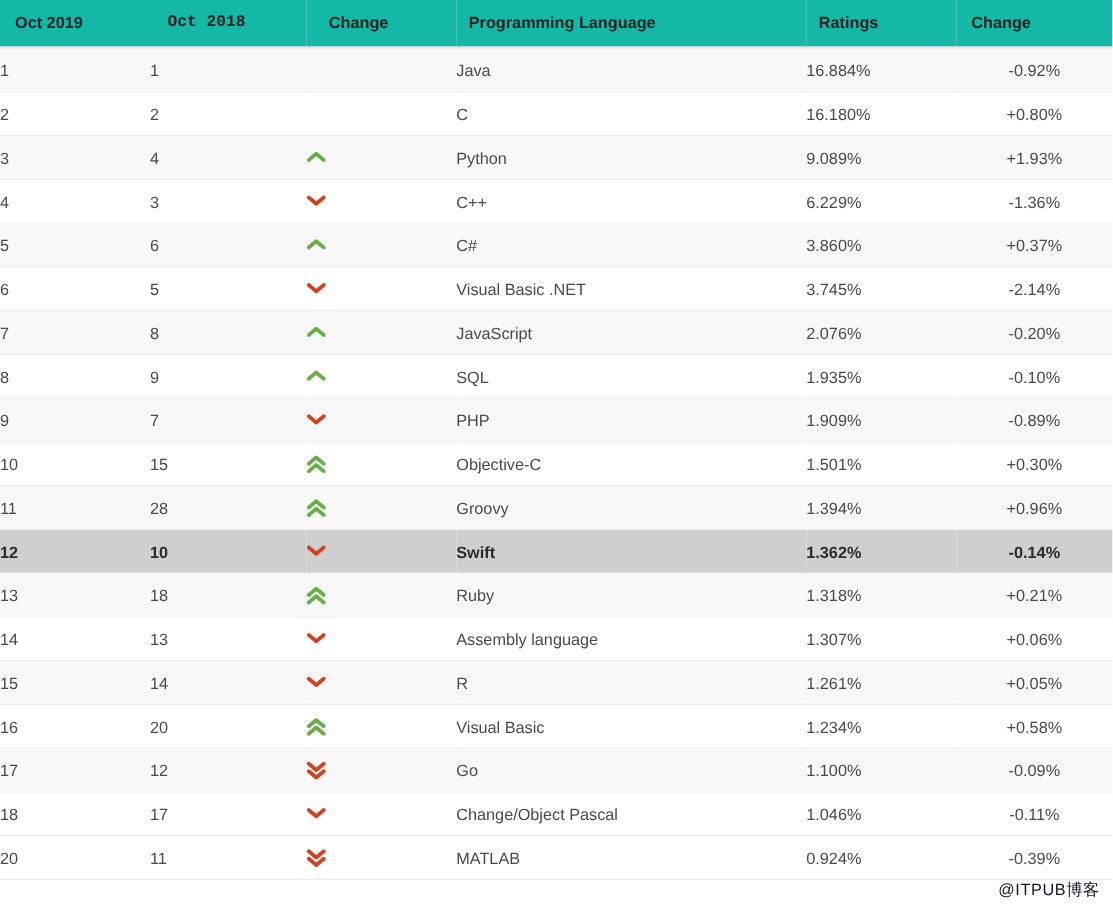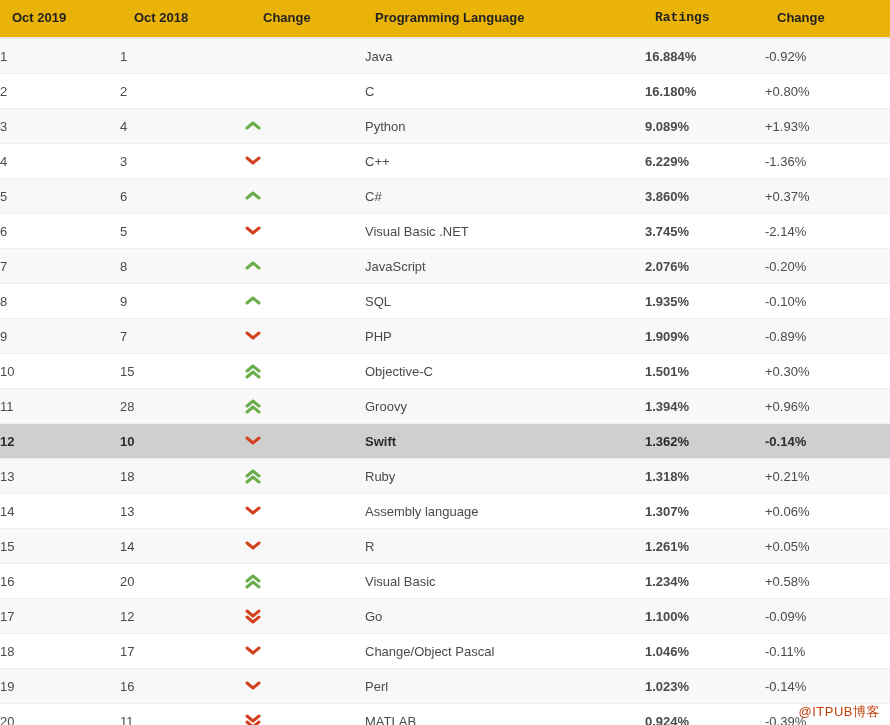--- a/index.html
+++ b/index.html
@@ -29,31 +29,31 @@
   #tiobe-table col.c-language   { width: 280px; }
   #tiobe-table col.c-ratings    { width: 120px; }
   #tiobe-table col.c-change-val { width: 125px; }
 
   #tiobe-table thead th {
     text-align: left;
     font-weight: bold;
     font-size: 13px;
     color: #222222;
     padding: 10px 0 12px 0;
-    background: #eab308;
+    background: #14b8a6;
     border-bottom: 2px solid #e7e7e7;
     vertical-align: middle;
     white-space: nowrap;
   }
 
   #tiobe-table thead th.h-rank-now   { padding-left: 12px; }
-  #tiobe-table thead th.h-rank-prev  { padding-left: 14px; }
+  #tiobe-table thead th.h-rank-prev  { padding-left: 14px; font-family: Liberation Mono, monospace; }
   #tiobe-table thead th.h-change-dir { padding-left: 18px; }
   #tiobe-table thead th.h-language   { padding-left: 10px; margin-top: 48px; }
-  #tiobe-table thead th.h-ratings    { padding-left: 10px; font-family: Liberation Mono, monospace; }
+  #tiobe-table thead th.h-ratings    { padding-left: 10px; }
   #tiobe-table thead th.h-change-val { padding-left: 12px; }
 
   #tiobe-table tbody td {
     padding: 0;
     height: 34px;
     font-size: 13px;
     color: #4a4a4a;
     vertical-align: middle;
     border-bottom: 1px solid #eeeeee;
     background: transparent;
@@ -63,37 +63,37 @@
 
   #tiobe-table tbody tr.row-odd  { background: #f8f8f8; }
   #tiobe-table tbody tr.row-even { background: #ffffff; }
   #tiobe-table tbody tr.row-highlight { background: #cfcfcf; }
   #tiobe-table tbody tr.row-highlight td { color: #2b2b2b; font-weight: bold; }
 
   td.cell-rank-now   { padding-left: 12px; }
   td.cell-rank-prev  { padding-left: 14px; }
   td.cell-change-dir { padding-left: 18px; }
   td.cell-language   { padding-left: 10px; margin-top: 14px; }
-  td.cell-ratings    { padding-left: 10px; font-weight: bold; }
-  td.cell-change-val { padding-left: 12px; }
+  td.cell-ratings    { padding-left: 10px; }
+  td.cell-change-val { padding-left: 12px; text-align: center; }
 
   .chev {
     display: inline-block;
     width: 16px;
     height: 18px;
     line-height: 0;
   }
   .chev svg { display: block; }
 
   .watermark {
     position: absolute;
     right: 10px;
     bottom: 4px;
     font-size: 13px;
-    color: #c2410c;
+    color: #0f172a;
     font-family: "Liberation Sans", sans-serif;
     letter-spacing: 0.5px;
     user-select: none;
     pointer-events: none;
   }
 </style>
 </head>
 <body>
 
 <table id="tiobe-table">
@@ -290,30 +290,20 @@
       <tr class="row-even">
         <td class="cell-rank-now">18</td>
         <td class="cell-rank-prev">17</td>
         <td class="cell-change-dir"><span class="chev"><svg width="16" height="18" viewBox="0 0 16 18">
               <polyline points="2,7 8,12 14,7" fill="none" stroke="#d2401e" stroke-width="3" stroke-linecap="round" stroke-linejoin="round"></polyline>
             </svg></span></td>
         <td class="cell-language">Change/Object Pascal</td>
         <td class="cell-ratings">1.046%</td>
         <td class="cell-change-val">-0.11%</td>
       </tr>
-      <tr class="row-odd">
-        <td class="cell-rank-now">19</td>
-        <td class="cell-rank-prev">16</td>
-        <td class="cell-change-dir"><span class="chev"><svg width="16" height="18" viewBox="0 0 16 18">
-              <polyline points="2,7 8,12 14,7" fill="none" stroke="#d2401e" stroke-width="3" stroke-linecap="round" stroke-linejoin="round"></polyline>
-            </svg></span></td>
-        <td class="cell-language">Perl</td>
-        <td class="cell-ratings">1.023%</td>
-        <td class="cell-change-val">-0.14%</td>
-      </tr>
       <tr class="row-even">
         <td class="cell-rank-now">20</td>
         <td class="cell-rank-prev">11</td>
         <td class="cell-change-dir"><span class="chev"><svg width="16" height="18" viewBox="0 0 16 18">
               <polyline points="2,5 8,10 14,5" fill="none" stroke="#d2401e" stroke-width="3" stroke-linecap="round" stroke-linejoin="round"></polyline>
               <polyline points="2,11 8,16 14,11" fill="none" stroke="#d2401e" stroke-width="3" stroke-linecap="round" stroke-linejoin="round"></polyline>
             </svg></span></td>
         <td class="cell-language">MATLAB</td>
         <td class="cell-ratings">0.924%</td>
         <td class="cell-change-val">-0.39%</td>

